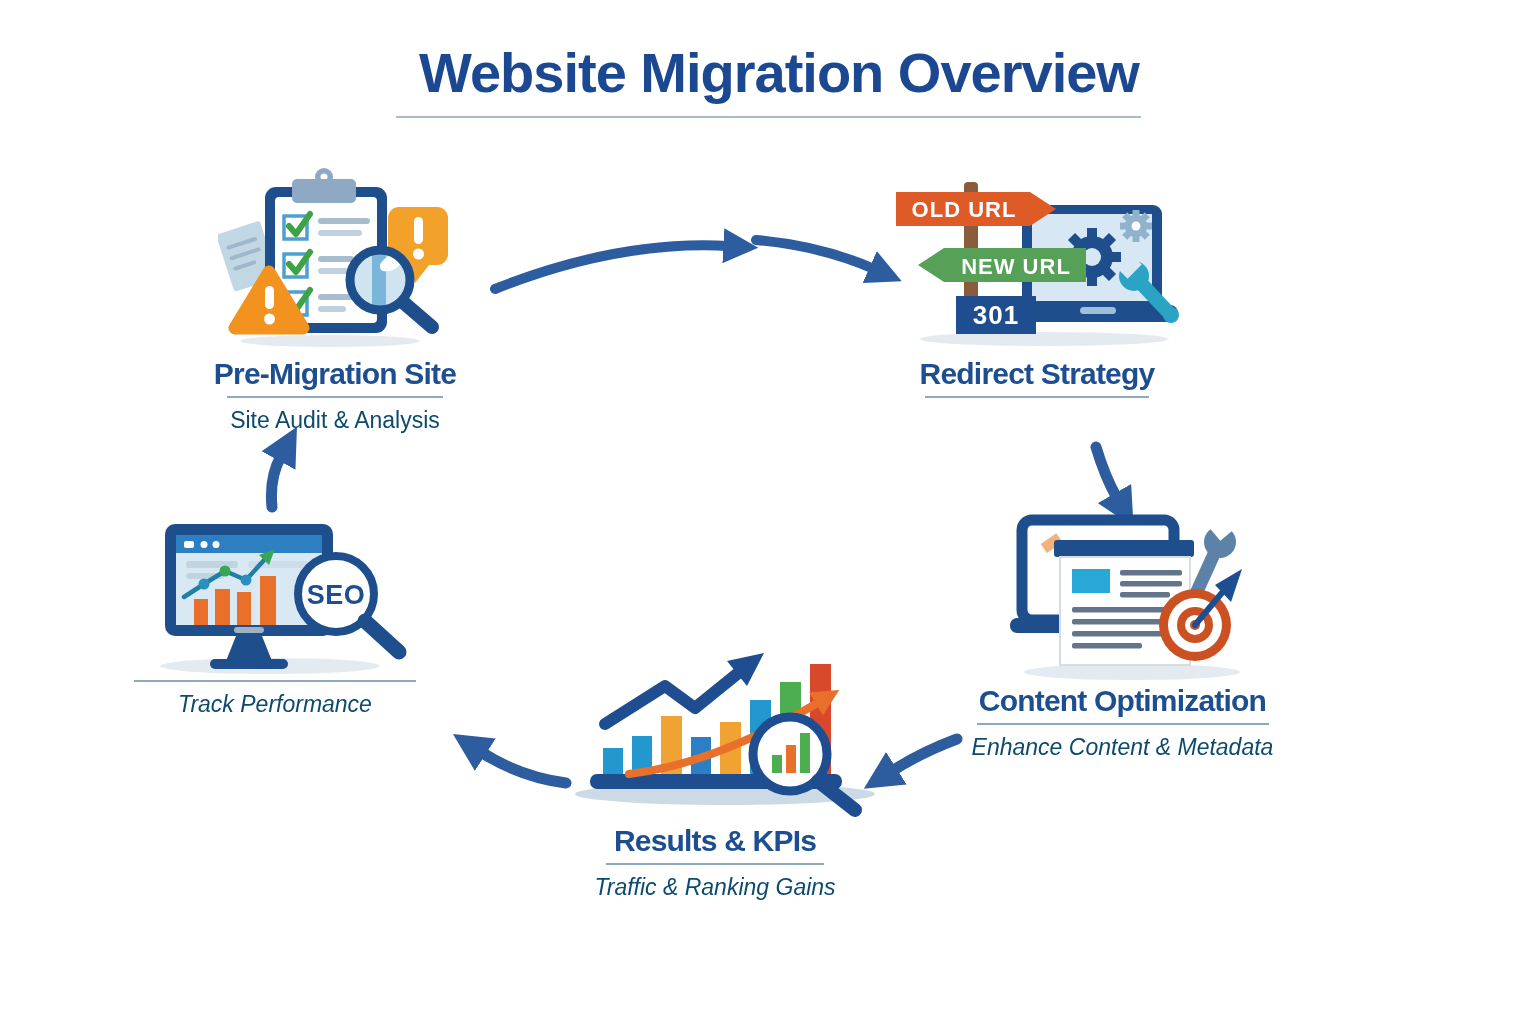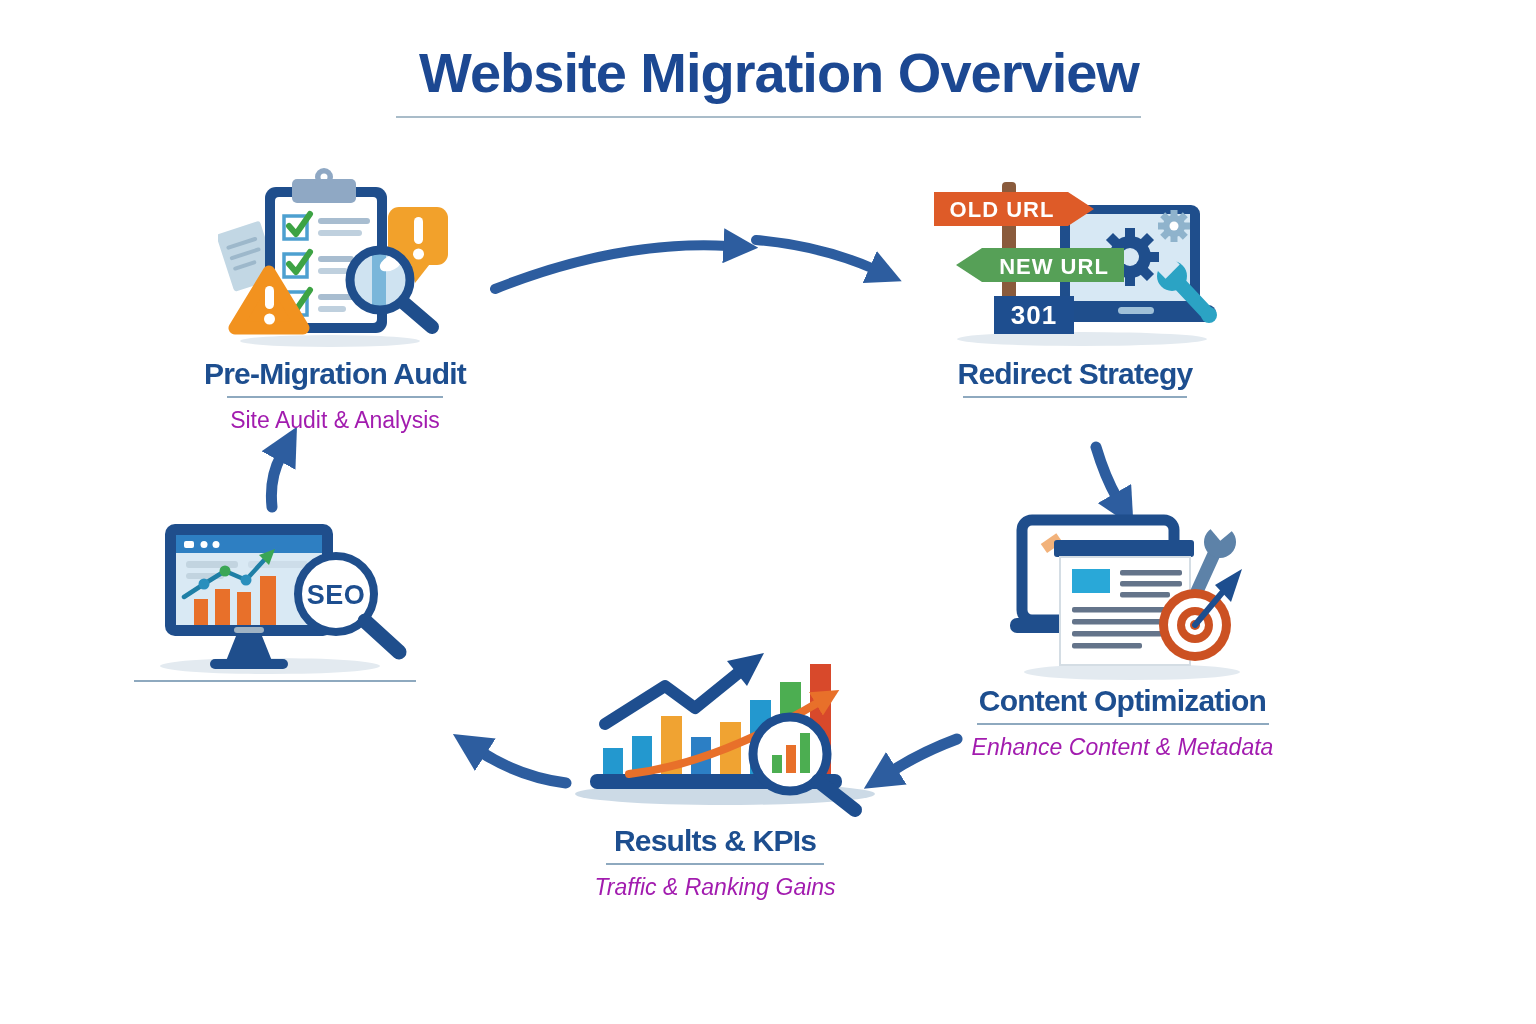--- a/index.html
+++ b/index.html
@@ -14,21 +14,21 @@
     margin:0;font-size:56px;line-height:62px;font-weight:bold;color:#1c4892;letter-spacing:-1px;padding-left:22px;
   }
   .main-underline{width:745px;height:2px;background:#a9bcc9;margin:12px auto 0 auto;}
   
   .stage{text-align:center;}
   .stage-text{position:absolute;left:0;width:100%;text-align:center;}
   .stage-title{
     margin:0;font-size:30px;line-height:34px;font-weight:bold;color:#1d4e8f;letter-spacing:-0.8px;
   }
   .stage-underline{height:2px;background:#8ea9bf;margin:5px auto 0 auto;}
-  .stage-subtitle{margin:9px 0 0 0;font-size:23px;line-height:26px;color:#a21caf;}
+  .stage-subtitle{margin:9px 0 0 0;font-size:23px;line-height:26px;color:#0c4a6e;}
   .italic .stage-subtitle{font-style:italic;}
   svg{display:block;}
   svg text{font-family:"Liberation Sans", sans-serif;font-weight:bold;}
 </style>
 </head>
 <body>
 
 <div id="canvas">
 
   <div class="abs main-title-block">
@@ -114,27 +114,27 @@
             </clipPath>
           </defs>
         <circle cx="162" cy="120" r="30" fill="#cfe3f1"></circle>
         <rect x="154" y="88" width="14" height="64" fill="#5ea7d2" opacity="0.75" clip-path="url(#lens1)"></rect>
         <ellipse cx="173" cy="103" rx="12" ry="7" fill="#ffffff" transform="rotate(-28 173 103)"></ellipse>
         <circle cx="162" cy="120" r="30" fill="none" stroke="#1f4e8c" stroke-width="9"></circle>
         <line x1="186" y1="143" x2="214" y2="167" stroke="#1f4e8c" stroke-width="14" stroke-linecap="round"></line>
       </g>
     </svg>
     <div class="stage-text" style="top:202px;">
-      <h2 class="stage-title">Pre-Migration Audit</h2>
+      <h2 class="stage-title">Pre-Migration Site</h2>
       <div class="stage-underline" style="width:216px;"></div>
       <p class="stage-subtitle">Site Audit &amp; Analysis</p>
     </div>
   </div>
 
-  <div class="abs stage" style="left:915px;top:178px;width:320px;height:270px;">
+  <div class="abs stage" style="left:877px;top:178px;width:320px;height:270px;">
     <svg class="abs" style="left:7px;top:0px;" width="300" height="172" viewBox="0 0 300 172">
       <ellipse cx="160" cy="161" rx="125" ry="7" fill="#e3eaf0"></ellipse>
       <g>
         <rect x="138" y="27" width="140" height="104" rx="9" fill="#1f4e8c"></rect>
         <rect x="148" y="36" width="120" height="87" fill="#d7e8f4"></rect>
         <g transform="translate(208,79)" fill="#1f4e8c">
           <rect x="-5" y="-29" width="10" height="58"></rect>
           <rect x="-5" y="-29" width="10" height="58" transform="rotate(45)"></rect>
           <rect x="-5" y="-29" width="10" height="58" transform="rotate(90)"></rect>
           <rect x="-5" y="-29" width="10" height="58" transform="rotate(135)"></rect>
@@ -297,16 +297,17 @@
         <rect x="62" y="156" width="78" height="10" rx="5" fill="#1f4e8c"></rect>
       </g>
       <g>
         <circle cx="188" cy="91" r="38" fill="#ffffff" stroke="#1f4e8c" stroke-width="8"></circle>
         <text x="188" y="101" font-size="27" fill="#1d4e8f" text-anchor="middle" letter-spacing="0.5">SEO</text>
         <line x1="217" y1="118" x2="251" y2="149" stroke="#1f4e8c" stroke-width="15" stroke-linecap="round"></line>
       </g>
     </svg>
     <div class="stage-text" style="top:172px;">
       <div class="stage-underline" style="width:282px;"></div>
+      <p class="stage-subtitle">Track Performance</p>
     </div>
   </div>
 
 </div>
 
 </body></html>

